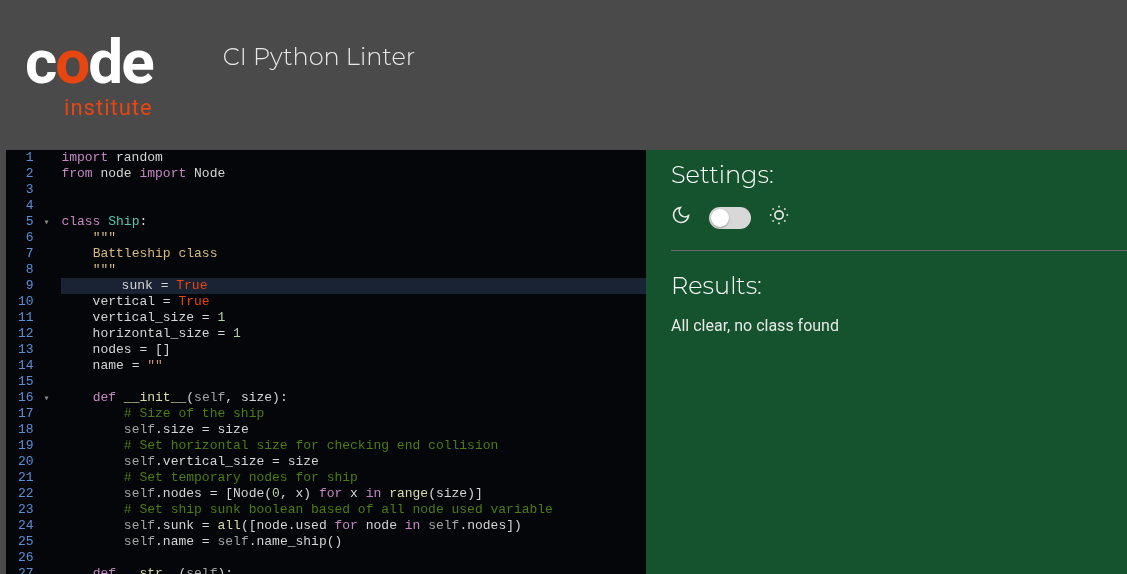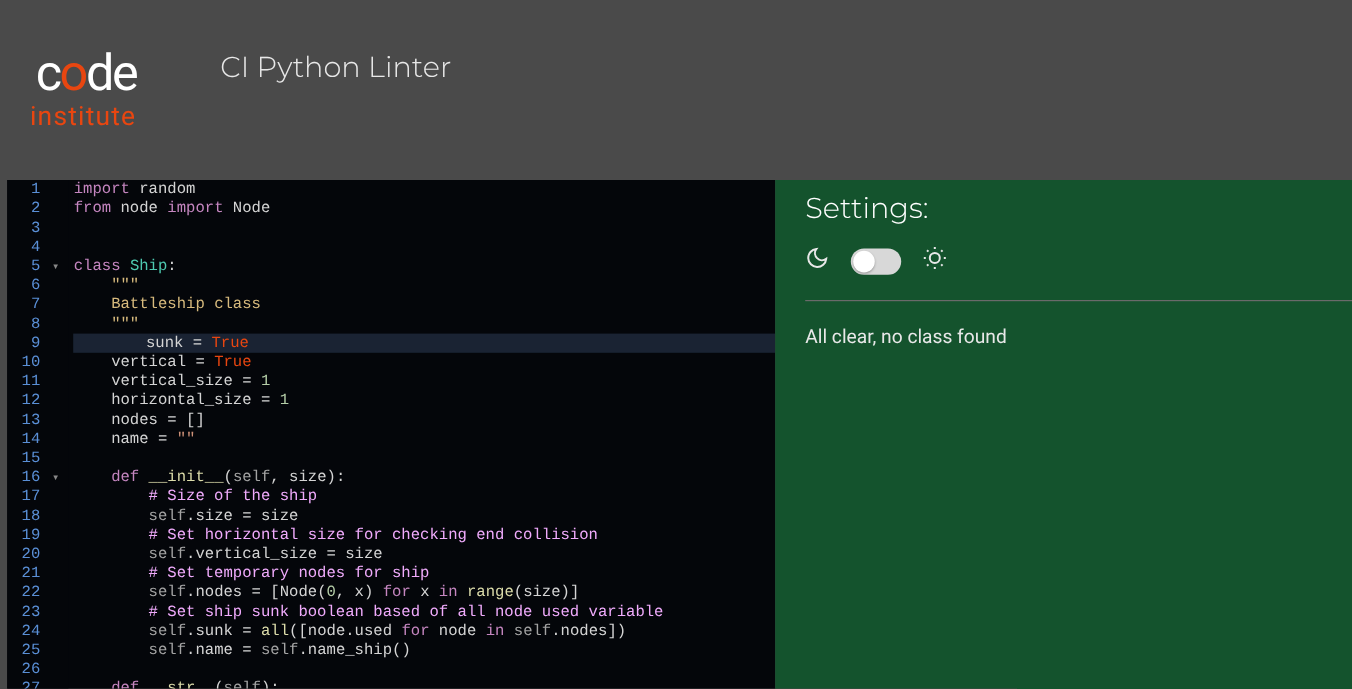--- a/index.html
+++ b/index.html
@@ -17,22 +17,22 @@
   padding: 20px 25px;
   gap: 70px;
   height: 150px;
 }
 .logo {
   display: flex;
   flex-direction: column;
   align-items: flex-end;
 }
 .logo-main {
-  font-size: 42px;
-  font-weight: 400;
+  font-size: 62px;
+  font-weight: 700;
   letter-spacing: -2px;
   color: #fff;
   line-height: 1;
 }
 .logo-main .o-accent { color: #e84610; }
 .logo-sub {
   font-size: 22px;
   color: #e84610;
   letter-spacing: 1px;
   margin-top: 2px;
@@ -75,21 +75,21 @@
   flex: 1;
   padding-left: 4px;
   white-space: pre;
 }
 .code .line { height: 16px; }
 .code .line.hl { background: #1a2333; padding-left: 29px; }
 .tok-kw { color: #c586c0; }
 .tok-name { color: #d4d4d4; }
 .tok-cls { color: #4ec9b0; }
 .tok-str { color: #ce9178; }
-.tok-cmt { color: #f0abfc; }
+.tok-cmt { color: #4d7c0f; }
 .tok-op { color: #d4d4d4; }
 .tok-num { color: #b5cea8; }
 .tok-bool { color: #e84610; }
 .tok-def { color: #dcdcaa; }
 .tok-self { color: #a3a3a3; }
 .tok-builtin { color: #dcdcaa; }
 .tok-yellow { color: #d7ba7d; }
 .sidebar {
   flex: 1;
   padding: 10px 0 0 25px;
@@ -198,15 +198,16 @@
             <line x1="12" y1="21" x2="12" y2="23"></line>
             <line x1="4.22" y1="4.22" x2="5.64" y2="5.64"></line>
             <line x1="18.36" y1="18.36" x2="19.78" y2="19.78"></line>
             <line x1="1" y1="12" x2="3" y2="12"></line>
             <line x1="21" y1="12" x2="23" y2="12"></line>
             <line x1="4.22" y1="19.78" x2="5.64" y2="18.36"></line>
             <line x1="18.36" y1="5.64" x2="19.78" y2="4.22"></line>
           </svg>
       </span>
     </div>
+    <h2>Results:</h2>
     <div class="results-text">All clear, no class found</div>
   </div>
 </div>
 
 </body></html>

